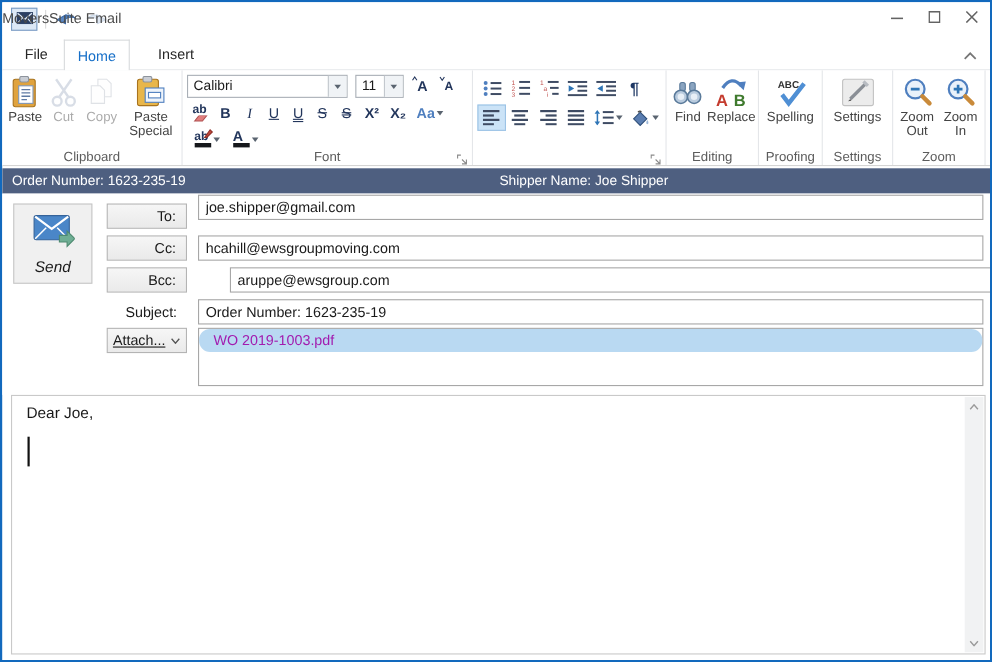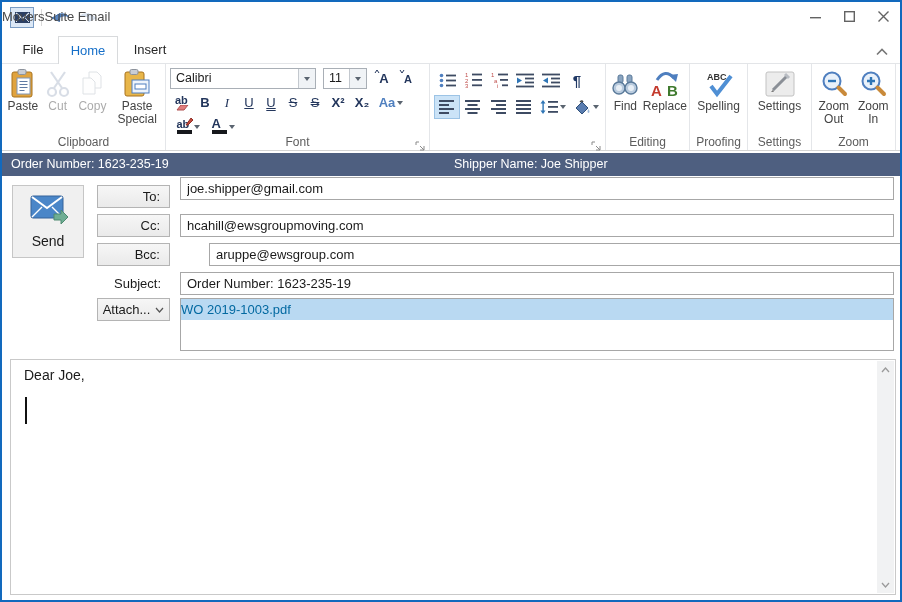--- a/index.html
+++ b/index.html
@@ -14,21 +14,21 @@
   .redo { position:absolute; left:74px; top:7px; width:22px; height:18px; opacity:.5; }
   .title { position:absolute; left:0; right:0; top:0; height:30px; line-height:30px; font-size:13px; color:#4a4a4a; }
   .wbtns { position:absolute; right:0; top:0; height:30px; display:flex; }
   .wbtn { width:34px; height:30px; display:flex; align-items:center; justify-content:center; }
 
   
   .tabrow { position:absolute; left:0; top:30px; width:898px; height:32px; background:#fff; border-bottom:1px solid #e3e5e8; }
   .tab { position:absolute; top:4px; height:28px; line-height:28px; text-align:center; font-size:13px; color:#262626; }
   .tab-file { left:8px; width:46px; }
   .tab-home { left:56px; width:60px; color:#166fc8; background:#fff; border:1px solid #d8dadc; border-bottom:none; }
-  .tab-insert { left:118px; width:60px; }
+  .tab-insert { left:128px; width:60px; }
   .collapse { position:absolute; right:8px; top:10px; width:16px; height:14px; }
 
   
   .ribbon { position:absolute; left:0; top:62px; width:898px; height:87px; background:#fff; border-bottom:1px solid #d4d4d4; display:flex; }
   .rgroup { position:relative; height:86px; border-right:1px solid #e4e6e9; padding:2px 2px 16px 2px; }
   .glabel { position:absolute; bottom:1px; left:0; right:0; text-align:center; font-size:12px; color:#5c5c5c; }
   .launcher { position:absolute; bottom:3px; right:4px; width:10px; height:10px; }
   .g-clip{width:164px} .g-font{width:264px} .g-para{width:176px} .g-edit{width:84px} .g-proof{width:58px} .g-set{width:64px} .g-zoom{width:84px}
 
   .bigrow { display:flex; height:68px; }
@@ -54,28 +54,28 @@
   .pbtn.sel { background:#cbe3f7; border:1px solid #9cc3e5; }
   .pilcrow { font-size:15px; font-weight:bold; color:#1f3864; }
 
   
   .infobar { position:absolute; left:0; top:151px; width:898px; height:23px; background:#4e5f80; color:#fff; font-size:12.5px; line-height:23px; }
   .ib-order { position:absolute; left:9px; }
   .ib-shipper { position:absolute; left:452px; }
 
   
   .formarea { position:absolute; left:0; top:174px; width:898px; height:183px; background:#fff; }
-  .sendbtn { position:absolute; left:10px; top:9px; width:72px; height:73px; background:#f0f0f0; border:1px solid #c6c6c6; display:flex; flex-direction:column; align-items:center; justify-content:center; }
+  .sendbtn { position:absolute; left:10px; top:9px; width:72px; height:73px; background:#f0f0f0; border:1px solid #c6c6c6; display:flex; flex-direction:column; align-items:center; justify-content:center;font-style:italic; }
   .sendbtn .slabel { font-size:14px; color:#1a1a1a; margin-top:3px; }
   .fieldbtn { position:absolute; left:95px; width:73px; height:23px; background:linear-gradient(#f6f6f6,#eaeaea); border:1px solid #b4b4b4; font-size:13px; color:#1a1a1a; text-align:right; padding-right:9px; line-height:21px; }
   .subjlbl { position:absolute; left:95px; width:73px; height:23px; font-size:13px; color:#1a1a1a; text-align:right; padding-right:9px; line-height:23px; }
-  .attachbtn { position:absolute; left:95px; width:73px; height:23px; background:linear-gradient(#f6f6f6,#eaeaea); border:1px solid #b4b4b4; font-size:13px; color:#1a1a1a; display:flex; align-items:center; justify-content:center; gap:5px; }
+  .attachbtn { position:absolute; left:95px; width:73px; height:23px; background:linear-gradient(#f6f6f6,#eaeaea); border:1px solid #b4b4b4; font-size:13px; color:#1a1a1a; display:flex; align-items:center; justify-content:center; gap:5px;text-decoration:underline; }
   .finput { position:absolute; left:178px; width:714px; height:23px; border:1px solid #a7a7a7; font-size:13px; color:#1a1a1a; padding:0 6px; font-family:"Liberation Sans","DejaVu Sans",sans-serif; outline:none; }
   .attachlist { position:absolute; left:178px; top:122px; width:714px; height:53px; border:1px solid #a7a7a7; background:#fff; }
-  .attachitem { height:21px; background:#b9d9f2; font-size:13px; color:#0369a1; line-height:21px; padding-left:0; }
+  .attachitem { height:21px; background:#b9d9f2; font-size:13px; color:#a21caf; line-height:21px; padding-left:13px;border-radius:10px; }
 
   
   .bodyarea { position:absolute; left:8px; top:357px; width:886px; height:236px; border:1px solid #c9c9c9; background:#fff; }
   .bodytext { position:absolute; left:13px; top:7px; font-size:14px; color:#1a1a1a; }
   .cursor { position:absolute; left:14px; top:37px; width:1.5px; height:27px; background:#111; }
   .vscroll { position:absolute; right:1px; top:1px; width:17px; height:232px; background:#f1f2f3; }
   .sb-btn { position:absolute; left:0; width:17px; height:17px; display:flex; align-items:center; justify-content:center; }
   .sb-up { top:0; } .sb-down { bottom:0; }
 </style>
 </head>

